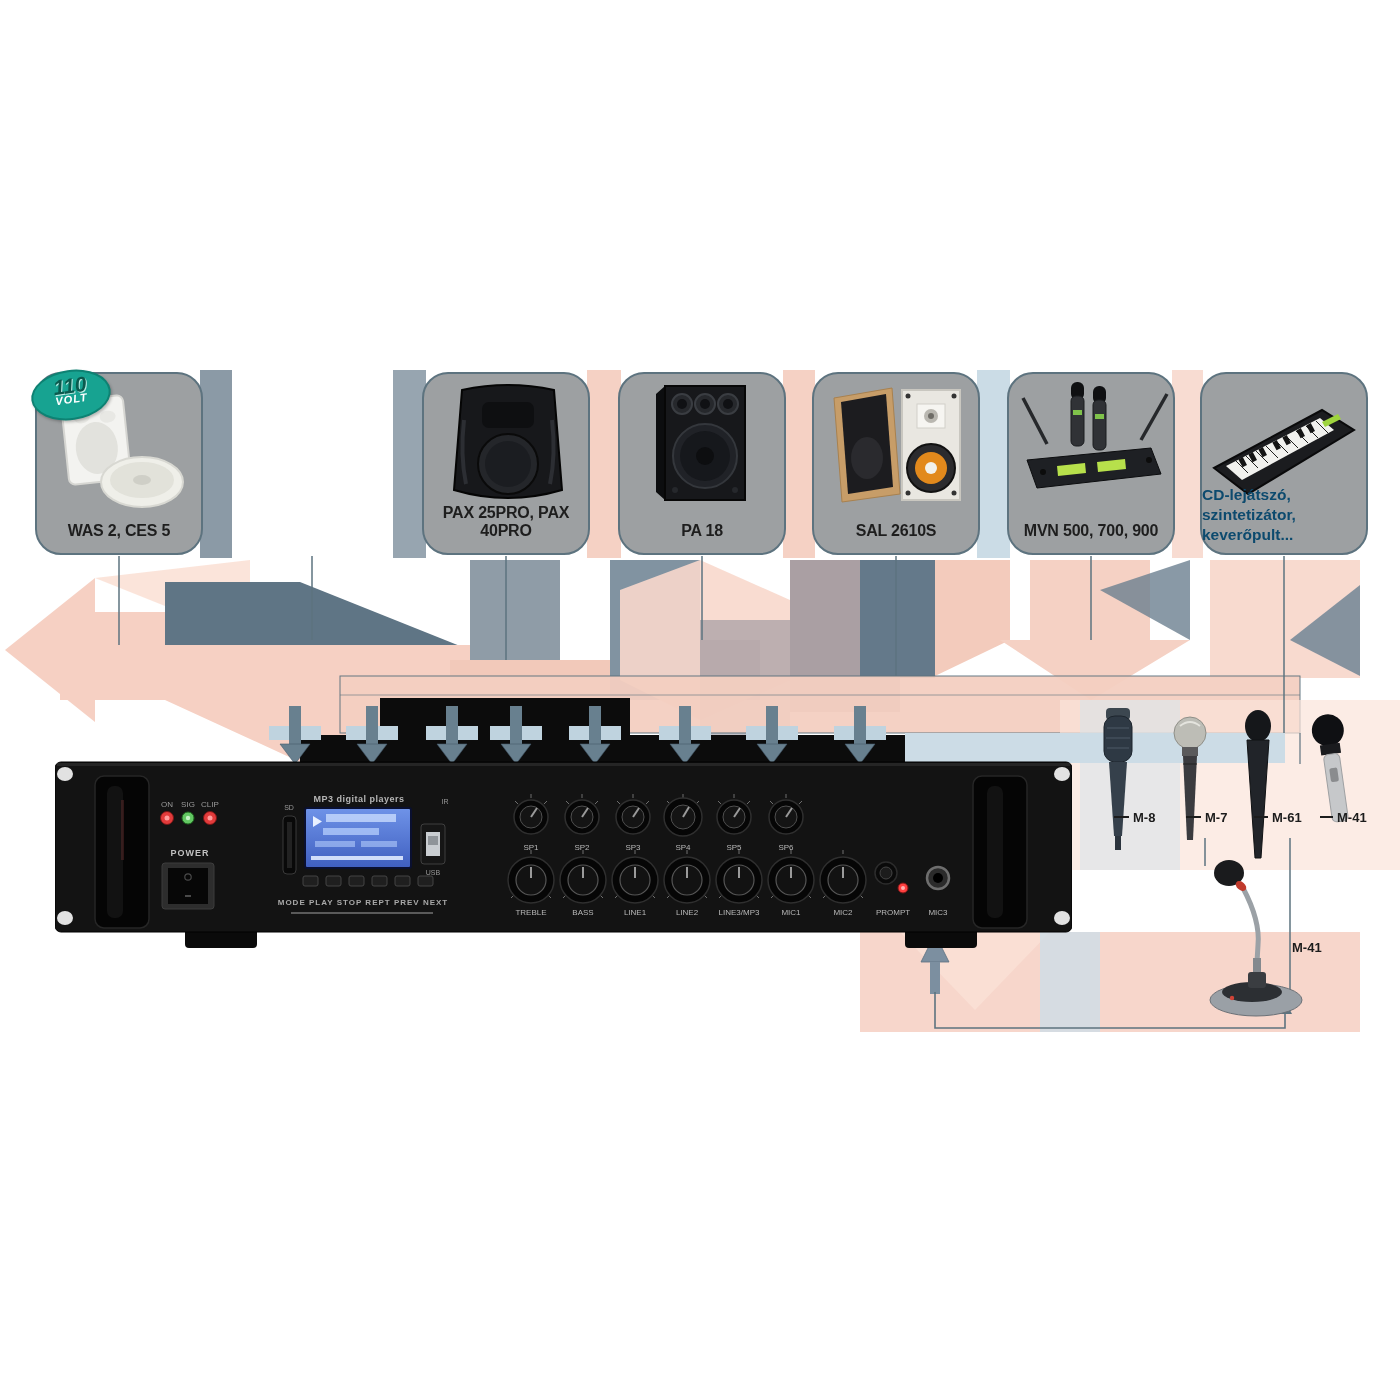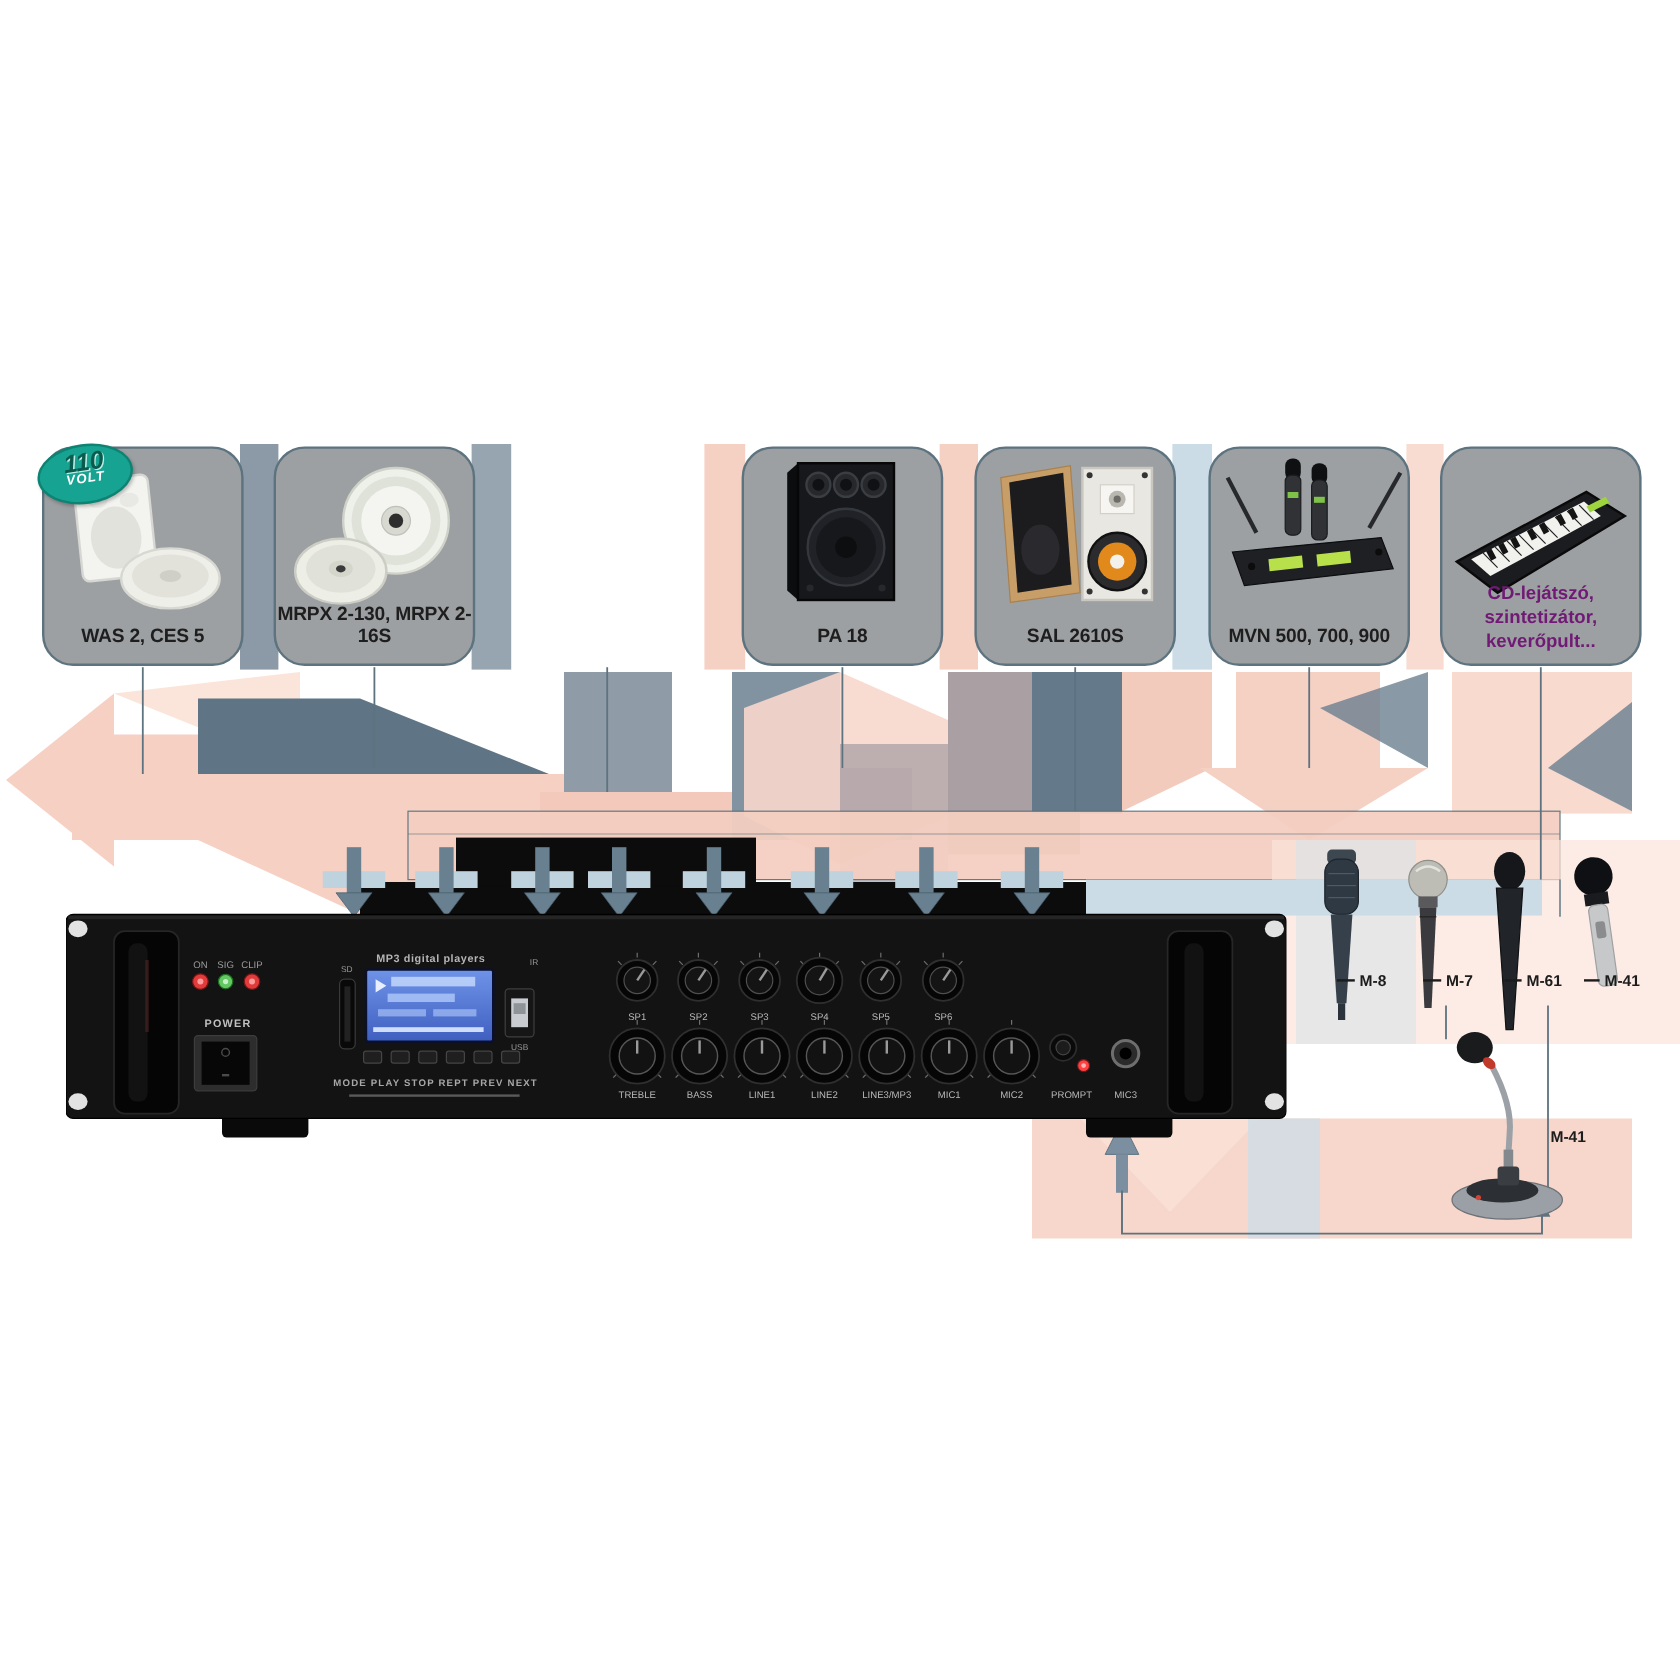--- a/index.html
+++ b/index.html
@@ -4,22 +4,22 @@
 <style>
   html,body{margin:0;padding:0;background:#fff;}
   #canvas{position:relative;width:1400px;height:1400px;background:#ffffff;overflow:hidden;
           font-family:"Liberation Sans",sans-serif;}
   svg{display:block;}
   .layer{position:absolute;left:0;top:0;}
   .pbox{position:absolute;top:372px;width:168px;height:183px;background:#9da0a2;
         border:2px solid #5d737f;border-radius:26px;box-sizing:border-box;z-index:3;}
   .plabel{position:absolute;bottom:13px;left:0;width:100%;text-align:center;
           font-weight:bold;font-size:16px;color:#1e1e1e;letter-spacing:-0.2px;}
-  .plabel2{position:absolute;bottom:8px;left:0;width:100%;text-align:center;
-          font-weight:bold;font-size:15.5px;color:#701a75;line-height:1.3;}
+  .plabel2{position:absolute;bottom:8px;left:0;width:100%;text-align:left;
+          font-weight:bold;font-size:15.5px;color:#0c4a6e;line-height:1.3;}
   .part{position:absolute;left:0;top:6px;}
   .badge{position:absolute;left:-6px;top:-4px;width:76px;height:46px;background:#17a391;
          border:2px solid #0e8273;border-radius:50%;z-index:4;transform:rotate(-8deg);
          text-align:center;box-shadow:1px 2px 3px rgba(0,0,0,.25);}
   .badge .b1{display:block;font-style:italic;font-weight:bold;font-size:21px;color:#0b5a4e;
          margin-top:2px;text-shadow:1px 1px 0 #bdeee6;}
   .badge .b2{display:block;font-style:italic;font-weight:bold;font-size:11px;color:#ffffff;
          margin-top:-5px;letter-spacing:1px;}
   .amp{position:absolute;left:55px;top:760px;z-index:4;}
   .mics{position:absolute;left:1050px;top:690px;z-index:5;}
@@ -148,35 +148,32 @@
         <ellipse cx="47" cy="36" rx="8" ry="6" fill="#e8e8e4"></ellipse>
         <ellipse cx="73" cy="38" rx="8" ry="6" fill="#e8e8e4"></ellipse>
       </g>
       <ellipse cx="105" cy="102" rx="41" ry="25" fill="#efefe9" stroke="#d8d8d2" stroke-width="2"></ellipse>
       <ellipse cx="105" cy="100" rx="32" ry="18" fill="#e2e2da"></ellipse>
       <ellipse cx="105" cy="100" rx="9" ry="5" fill="#cfcfc7"></ellipse>
     </svg>
     <div class="plabel">WAS 2, CES 5</div>
   </div>
 
-  <div class="pbox" style="left:228px">
+
+  <div class="pbox" style="left:422px">
     <svg class="part" width="168" height="140" viewBox="0 0 168 140">
-      <circle cx="100" cy="54" r="44" fill="#eef0ea" stroke="#cfd2c9" stroke-width="2"></circle>
-      <circle cx="100" cy="54" r="37" fill="#dfe2d8"></circle>
-      <circle cx="100" cy="54" r="29" fill="#f4f5f0"></circle>
-      <circle cx="100" cy="54" r="12" fill="#d8dad2" stroke="#bfc2ba"></circle>
-      <circle cx="100" cy="54" r="6" fill="#2e2e2e"></circle>
-      <ellipse cx="54" cy="96" rx="38" ry="27" fill="#edefe7" stroke="#ccceC6" stroke-width="2"></ellipse>
-      <ellipse cx="54" cy="94" rx="29" ry="20" fill="#e0e2da"></ellipse>
-      <ellipse cx="54" cy="94" rx="10" ry="7" fill="#d4d6cc"></ellipse>
-      <ellipse cx="54" cy="94" rx="4" ry="3" fill="#3a3a3a"></ellipse>
+      <path d="M38,10 Q84,0 130,10 L138,110 Q84,126 30,110 Z" fill="#17181b" stroke="#050505" stroke-width="2"></path>
+      <rect x="58" y="22" width="52" height="26" rx="7" fill="#0e0f11"></rect>
+      <circle cx="84" cy="84" r="30" fill="#24262a" stroke="#0a0a0a" stroke-width="2"></circle>
+      <circle cx="84" cy="84" r="23" fill="#1b1d21"></circle>
+      <path d="M40,40 Q36,75 42,104" stroke="#2c2e33" stroke-width="4" fill="none"></path>
+      <path d="M128,40 Q132,75 126,104" stroke="#2c2e33" stroke-width="4" fill="none"></path>
     </svg>
-    <div class="plabel">MRPX 2-130, MRPX 2-16S</div>
+    <div class="plabel">PAX 25PRO, PAX 40PRO</div>
   </div>
-
 
   <div class="pbox" style="left:618px">
     <svg class="part" width="168" height="140" viewBox="0 0 168 140">
       <polygon points="36,14 45,6 45,120 36,112" fill="#0c0d0f"></polygon>
       <rect x="45" y="6" width="80" height="114" fill="#17181b" stroke="#070707" stroke-width="2"></rect>
       <circle cx="62" cy="24" r="10" fill="#26282c" stroke="#3a3d42" stroke-width="2"></circle>
       <circle cx="85" cy="24" r="10" fill="#26282c" stroke="#3a3d42" stroke-width="2"></circle>
       <circle cx="108" cy="24" r="10" fill="#26282c" stroke="#3a3d42" stroke-width="2"></circle>
       <circle cx="62" cy="24" r="5" fill="#101114"></circle>
         <circle cx="85" cy="24" r="5" fill="#101114"></circle>

